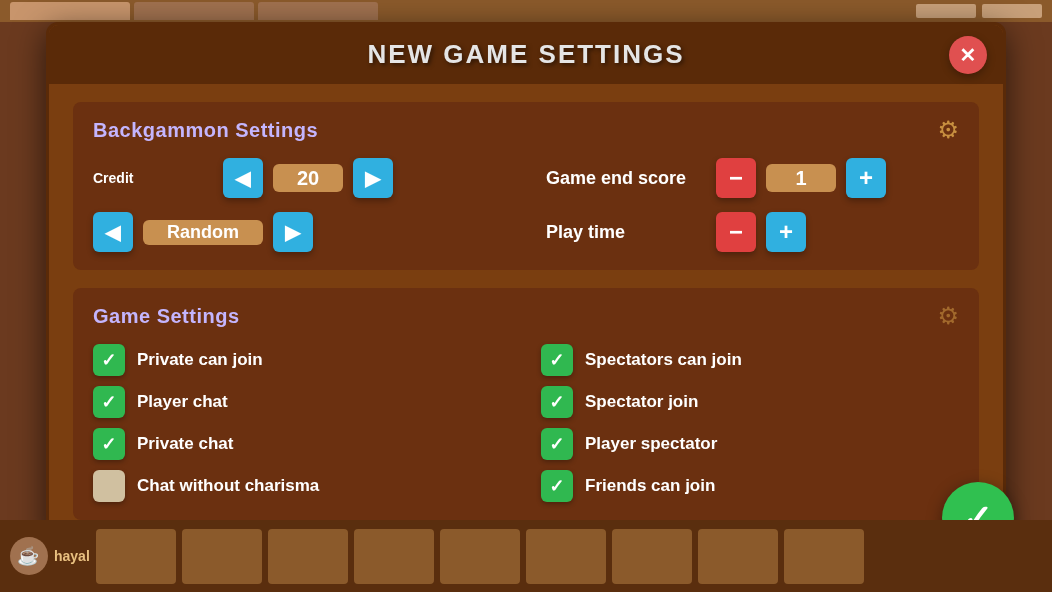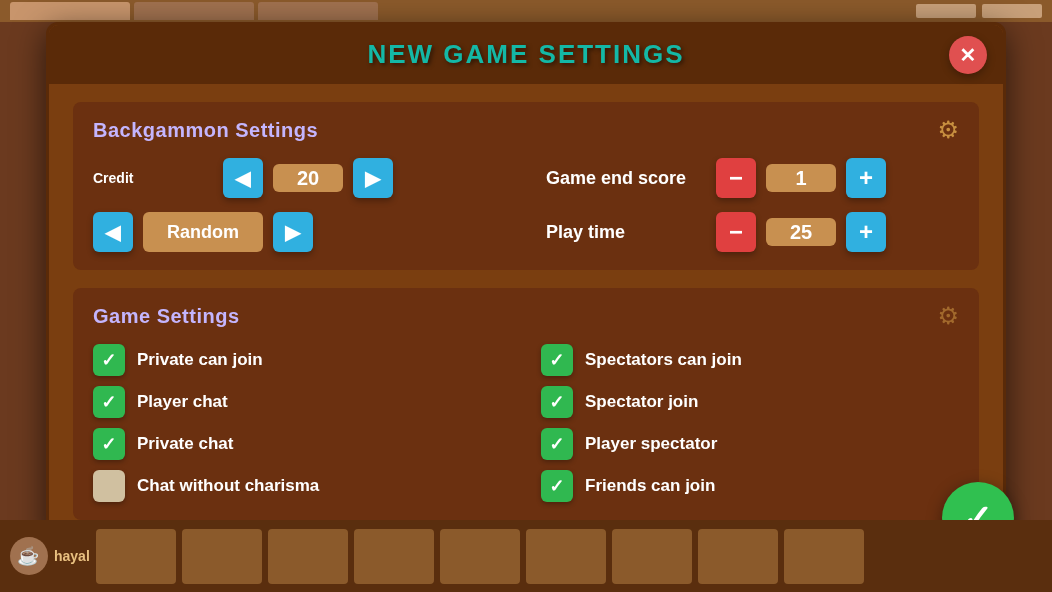--- a/index.html
+++ b/index.html
@@ -102,21 +102,21 @@
       background: #5a2a08;
       border-radius: 9px 9px 0 0;
       padding: 14px 20px;
       display: flex;
       align-items: center;
       justify-content: center;
       position: relative;
       margin-bottom: 0;
     }
     .modal-title {
-      color: #14b8a6;
+      color: #e5e5e5;
       font-size: 26px;
       font-weight: 900;
       letter-spacing: 2px;
       text-shadow: 2px 2px 4px rgba(0,0,0,0.5);
     }
     .close-btn {
       position: absolute;
       right: 16px;
       top: 50%;
       transform: translateY(-50%);
@@ -230,21 +230,21 @@
       align-items: center;
       justify-content: center;
       color: #fff;
       font-size: 20px;
       font-weight: 900;
       text-align: center;
       padding: 0 10px;
     }
     .value-display-wide {
       min-width: 120px;
-      height: 40px;
+      height: 25px;
       background: #c89050;
       border-radius: 6px;
       display: flex;
       align-items: center;
       justify-content: center;
       color: #fff;
       font-size: 18px;
       font-weight: 900;
       text-align: center;
       padding: 0 10px;
@@ -385,21 +385,20 @@
         </button>
         <div class="value-display-wide">Random</div>
         <button class="arrow-btn">
           <span>▶</span>
         </button>
       </div>
 
       <div class="right-col">
         <span class="control-label-right">Play time</span>
         <button class="minus-btn">−</button>
-        <div class="value-display">25</div>
         <button class="plus-btn">+</button>
       </div>
     </div>
   </div>
 
   <div class="section">
     <div class="section-header">
       <span class="section-title">Game Settings</span>
       <span class="gear-icon" style="opacity:0.6;">⚙</span>
     </div>

